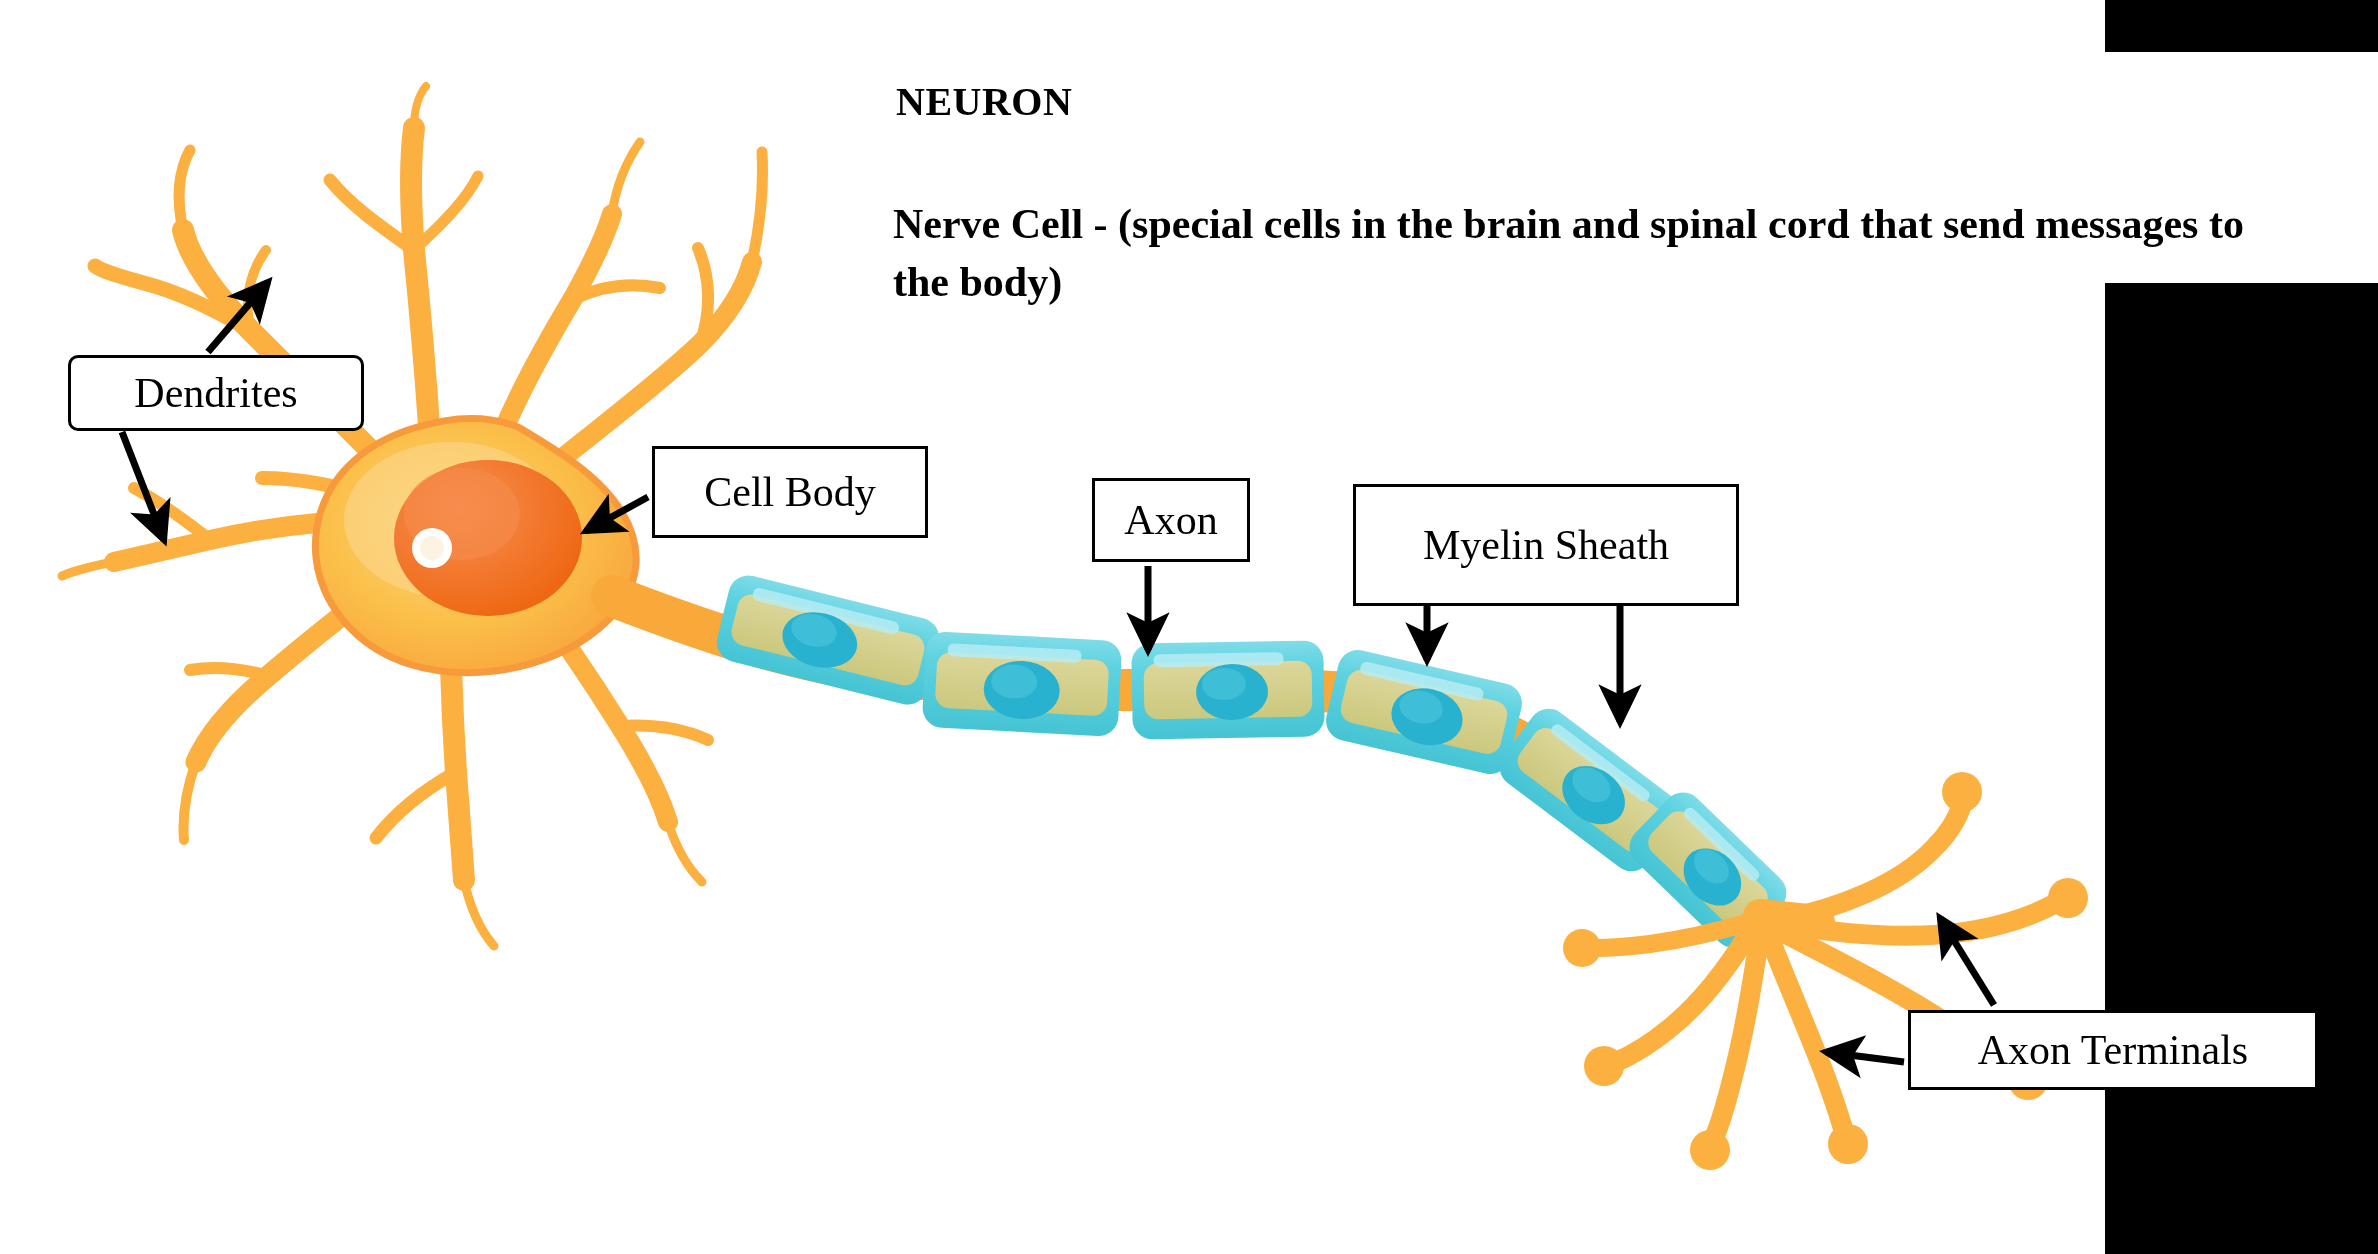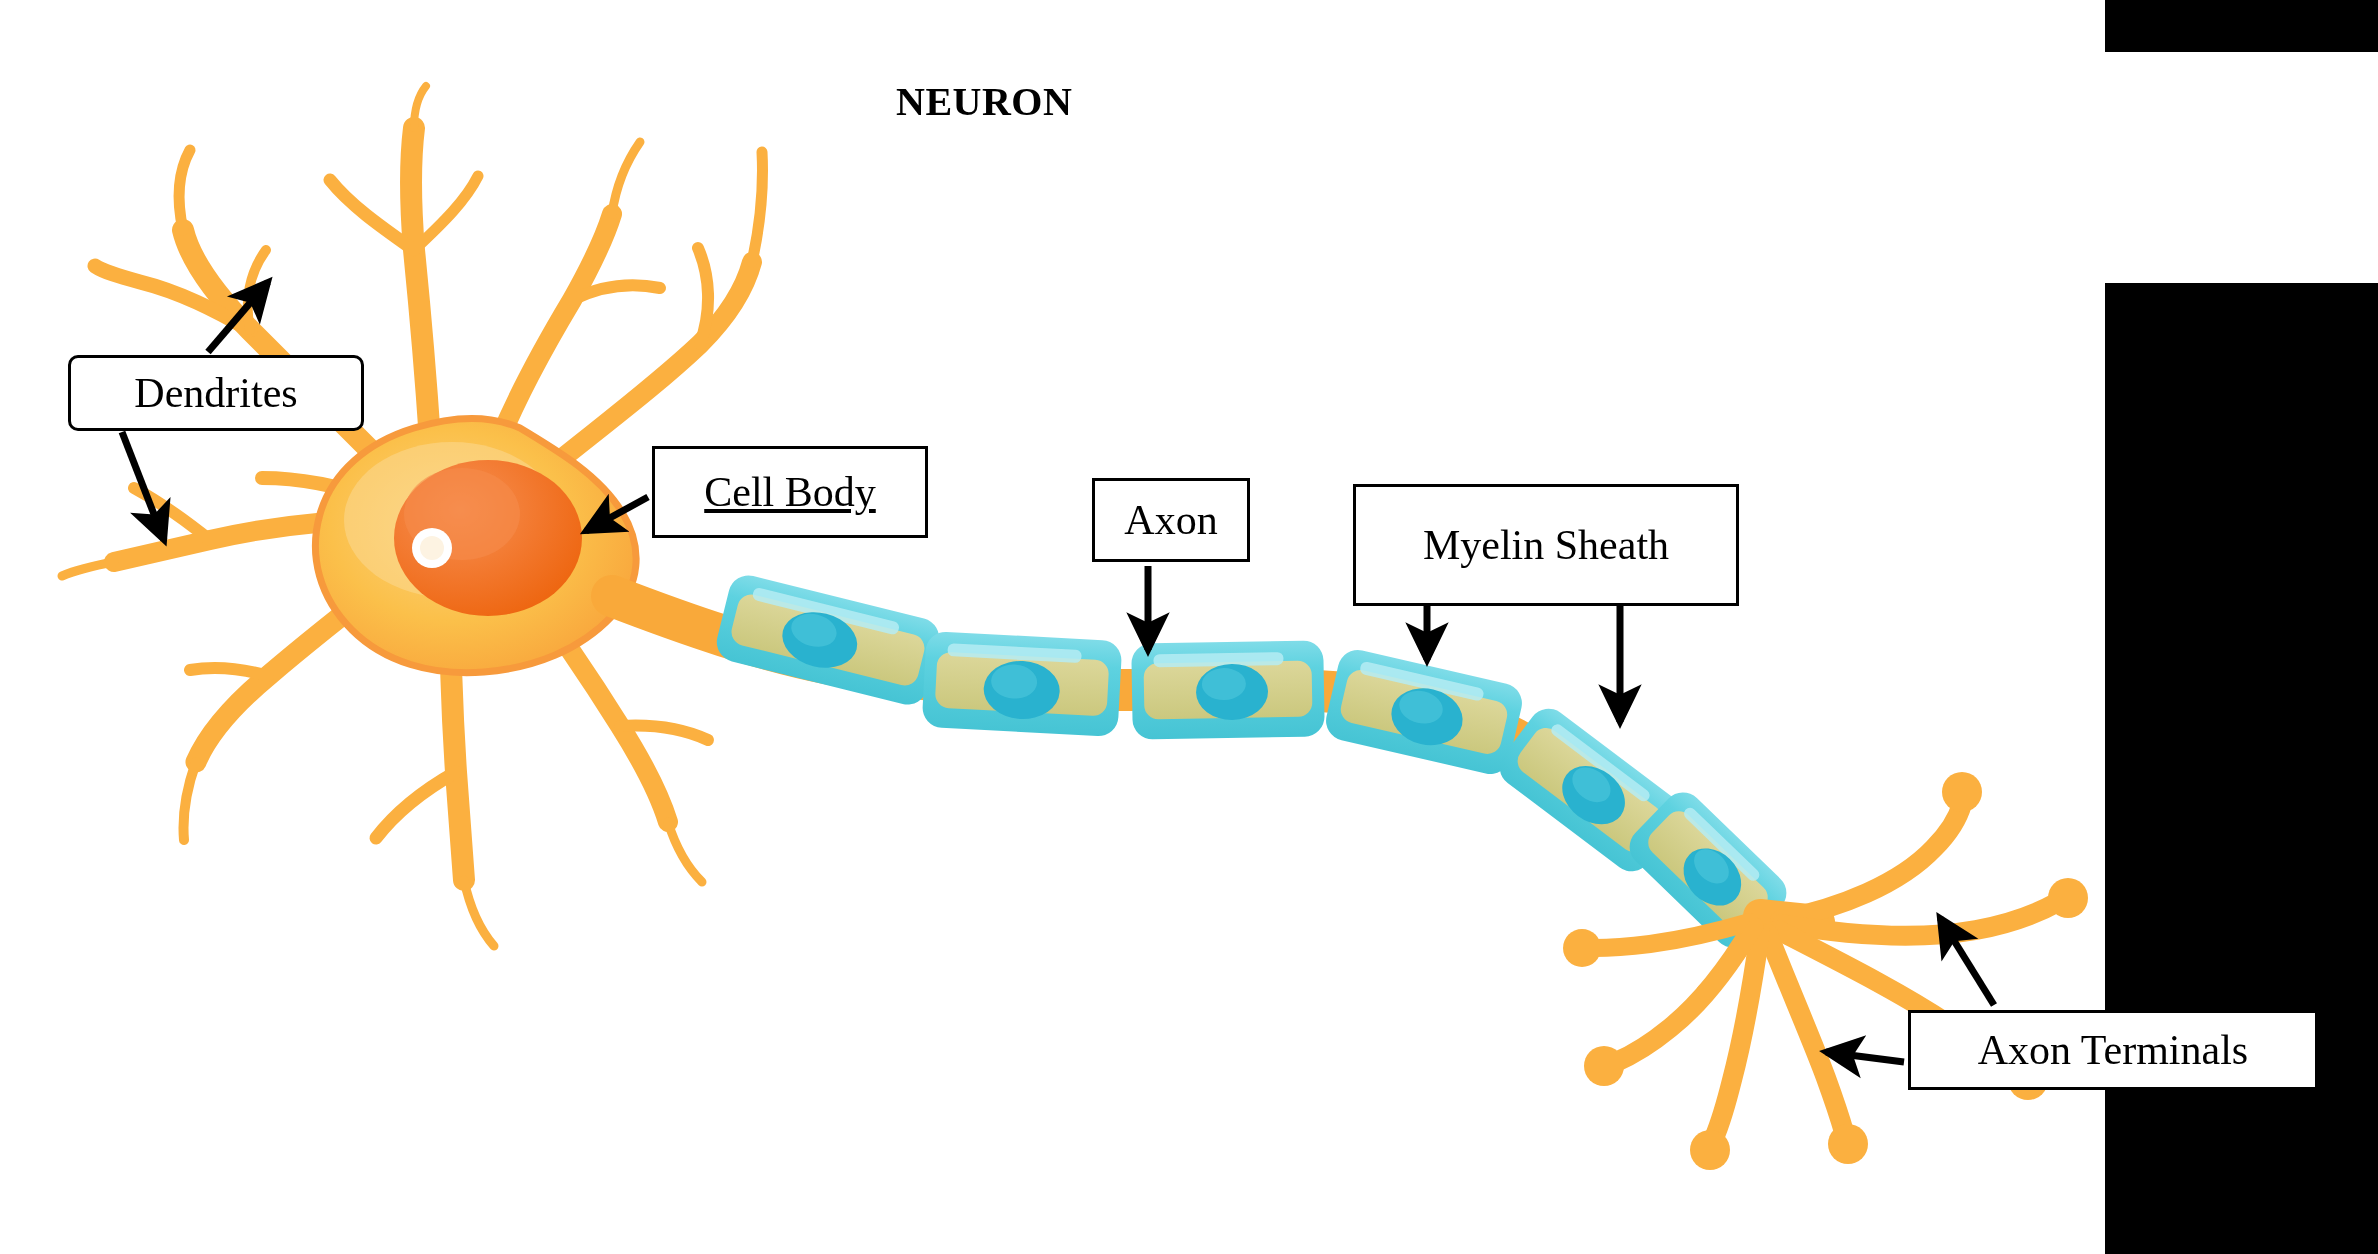--- a/index.html
+++ b/index.html
@@ -35,21 +35,21 @@
     display:flex;
     align-items:center;
     justify-content:center;
     color:#000000;
     font-size:42px;
     font-family:"Liberation Serif", serif;
     z-index:40;
     white-space:nowrap;
   }
   #lbl-dendrites{left:68px;top:355px;width:296px;height:76px;border-radius:10px;}
-  #lbl-cellbody{left:652px;top:446px;width:276px;height:92px;text-decoration:underline;}
+  #lbl-cellbody{left:652px;top:446px;width:276px;height:92px;}
   #lbl-axon{left:1092px;top:478px;width:158px;height:84px;}
   #lbl-myelin{left:1353px;top:484px;width:386px;height:122px;}
   #lbl-terminals{left:1908px;top:1010px;width:410px;height:80px;}
 
   
   svg.layer{position:absolute;left:0;top:0;width:2378px;height:1254px;}
   #neuron-art{z-index:10;}
   #arrow-layer{z-index:30;}
 </style>
 </head>
@@ -254,20 +254,21 @@
       <line x1="1994" y1="1005" x2="1940" y2="918"></line>
       <line x1="1904" y1="1062" x2="1826" y2="1052"></line>
     </g>
   </svg>
 
   <div class="black-block" id="blk-top"></div>
   <div class="black-block" id="blk-main"></div>
 
   <div class="heading" id="title-neuron">NEURON</div>
 
+  <div class="heading" id="subtitle-desc">Nerve Cell - (special cells in the brain and spinal cord that send messages to the body)</div>
 
   <div class="label-box" id="lbl-dendrites">Dendrites</div>
 
   <div class="label-box" id="lbl-cellbody">Cell Body</div>
 
   <div class="label-box" id="lbl-axon">Axon</div>
 
   <div class="label-box" id="lbl-myelin">Myelin Sheath</div>
 
   <div class="label-box" id="lbl-terminals">Axon Terminals</div>

